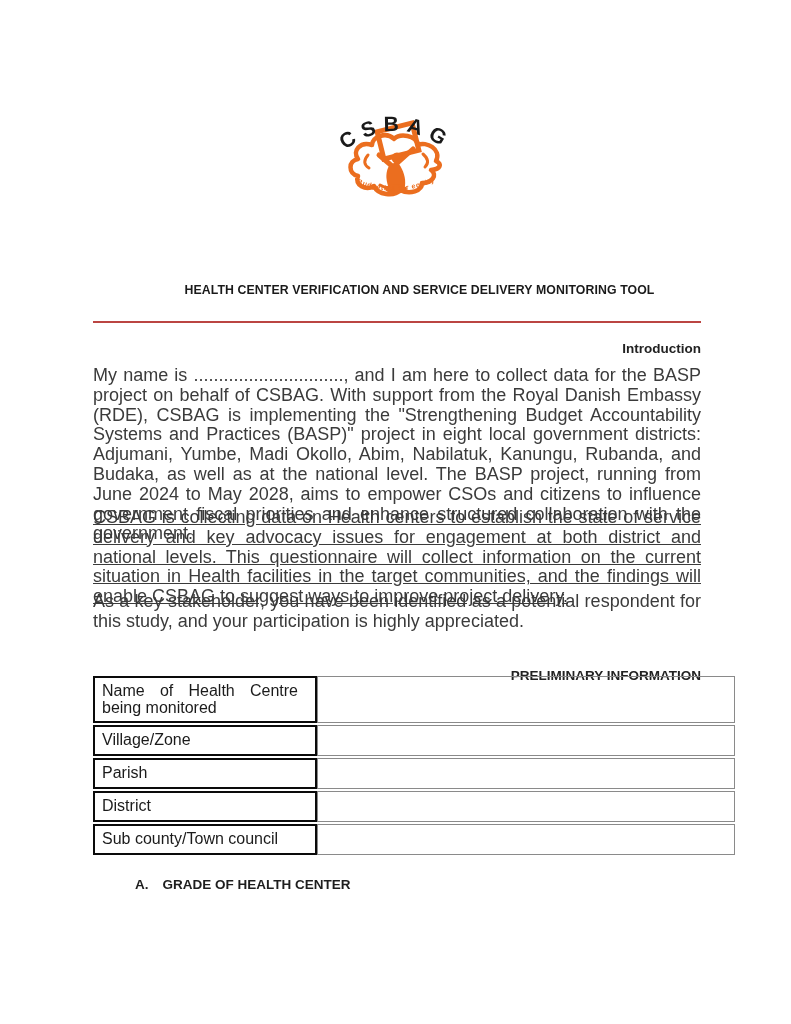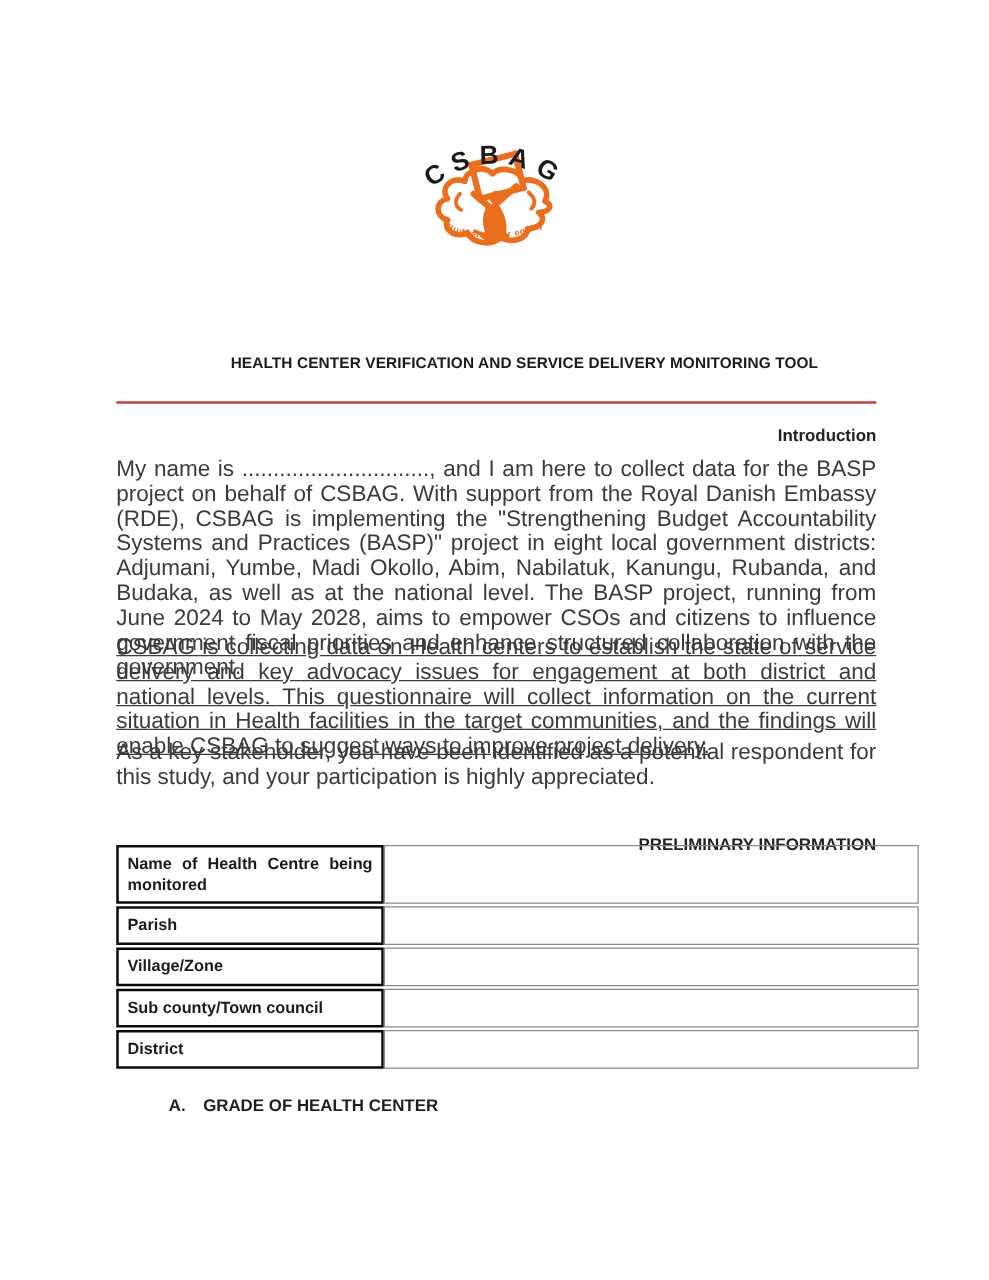--- a/index.html
+++ b/index.html
@@ -72,25 +72,25 @@
     position: absolute;
     top: 674px;
     left: 93px;
     width: 642px;
     border-collapse: separate;
     border-spacing: 0 2px;
   }
   table.prelim td.label {
     width: 196px;
     border: 2px solid #0a0a0a;
-    font-size: 13px;
-    font-weight: 700;
+    font-size: 16px;
+    font-weight: 400;
     color: #1b1b1b;
     line-height: 17px;
-    padding: 4px 7px 3px 7px;
+    padding: 4px 17px 3px 7px;
     vertical-align: top;
     text-align: justify;
   }
   table.prelim td.value {
     border: 1px solid #8a8a8a;
   }
   table.prelim tr.tall td { height: 36px; }
   table.prelim tr.short td { height: 20px; }
 
   .section-a {
@@ -168,33 +168,33 @@
 
   <div class="blk heading-sm prelim-heading">PRELIMINARY INFORMATION</div>
 
   <table class="prelim">
     <tbody>
       <tr class="tall">
         <td class="label">Name of Health Centre being monitored</td>
         <td class="value"></td>
       </tr>
       <tr class="short">
+        <td class="label">Village/Zone</td>
+        <td class="value"></td>
+      </tr>
+      <tr class="short">
         <td class="label">Parish</td>
         <td class="value"></td>
       </tr>
       <tr class="short">
-        <td class="label">Village/Zone</td>
+        <td class="label">District</td>
         <td class="value"></td>
       </tr>
       <tr class="short">
         <td class="label">Sub county/Town council</td>
-        <td class="value"></td>
-      </tr>
-      <tr class="short">
-        <td class="label">District</td>
         <td class="value"></td>
       </tr>
     </tbody>
   </table>
 
   <div class="section-a">
     <span class="a-label">A.</span><span>GRADE OF HEALTH CENTER</span>
   </div>
 
 </div>

